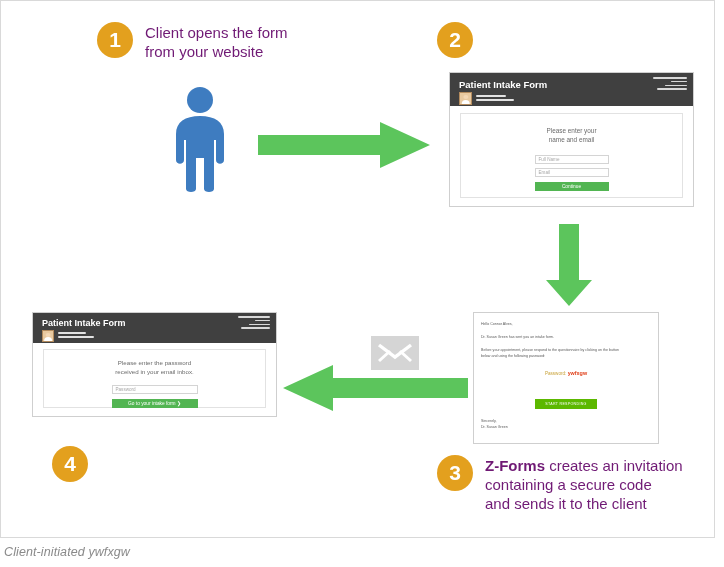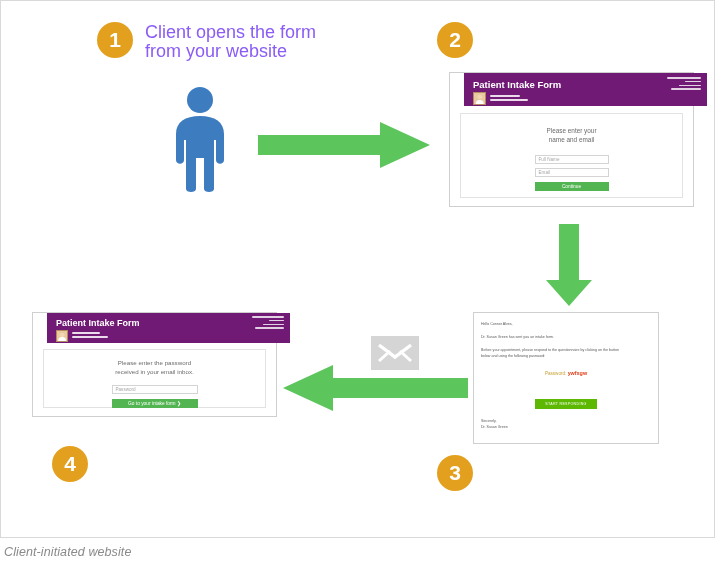--- a/index.html
+++ b/index.html
@@ -26,21 +26,21 @@
   
   .step{position:absolute;display:flex;align-items:flex-start;}
   .circle{
     width:36px;height:36px;border-radius:50%;
     background:#E3A01E;color:#ffffff;
     font-size:21px;font-weight:bold;
     display:flex;align-items:center;justify-content:center;
     flex:0 0 auto;
   }
   .steptext{
-    margin-left:12px;font-size:18px;color:#8b5cf6;
+    margin-left:12px;font-size:15px;color:#701a75;
     line-height:19px;white-space:pre-line;padding-top:1px;
   }
   .steptext b{font-weight:bold;}
 
   #step1{left:97px;top:22px;}
   #step2{left:437px;top:22px;}
   #step3{left:437px;top:455px;}
   #step4{left:52px;top:446px;}
 
   
@@ -48,22 +48,22 @@
 
   
   .arrow{position:absolute;}
 
   
   .envelope{position:absolute;left:371px;top:336px;width:48px;height:34px;}
 
   
   .mock{position:absolute;background:#ffffff;border:1px solid #cfcfcf;box-sizing:border-box;}
   .mock-hd{
-    background:#701a75;color:#ffffff;position:relative;
-    width:100%;box-sizing:border-box;margin-left:14px;
+    background:#404040;color:#ffffff;position:relative;
+    width:100%;box-sizing:border-box;
   }
   .mock-title{position:absolute;font-weight:bold;color:#ffffff;}
   .doc-row{position:absolute;display:flex;align-items:center;}
   .doc-av{
     background:#e8c9a0;border:1px solid #b38b5e;flex:0 0 auto;
     position:relative;overflow:hidden;
   }
   .doc-av::before{
     content:"";position:absolute;left:50%;top:18%;width:48%;height:40%;
     transform:translateX(-50%);border-radius:50%;background:#f3d7b5;
@@ -183,20 +183,23 @@
     </div>
     <div class="startbtn" style="left:50%;transform:translateX(-50%);top:86px;width:62px;height:10px;">START RESPONDING</div>
     <div style="position:absolute;left:7px;top:105px;">
       <div class="eline">Sincerely,</div>
       <div class="eline">Dr. Susan Green</div>
     </div>
   </div>
 
   <div class="step" id="step3">
     <div class="circle">3</div>
+    <div class="steptext"><b>Z-Forms</b><span> creates an invitation
+containing a secure code
+and sends it to the client</span></div>
   </div>
 
   <div class="arrow" style="left:283px;top:365px;">
     <svg width="185" height="46" viewBox="0 0 185 46">
       <polygon points="185,13 50,13 50,0 0,23 50,46 50,33 185,33" fill="#5CC55C"></polygon>
     </svg>
   </div>
 
   <div class="envelope">
     <svg width="48" height="34" viewBox="0 0 48 34">
@@ -229,14 +232,14 @@
 received in your email inbox.</div>
       <div class="field" style="margin:8px auto 0;width:86px;height:9px;padding-left:3px;font-size:4.6px;">Password</div>
       <div class="greenbtn" style="margin:5px auto 0;width:86px;height:9px;font-size:4.8px;">Go to your intake form  ❯</div>
     </div>
   </div>
 
   <div class="step" id="step4">
     <div class="circle">4</div>
   </div>
 
-  <div class="caption">Client-initiated website</div>
+  <div class="caption">Client-initiated ywfxgw</div>
 </div>
 
 </body></html>

